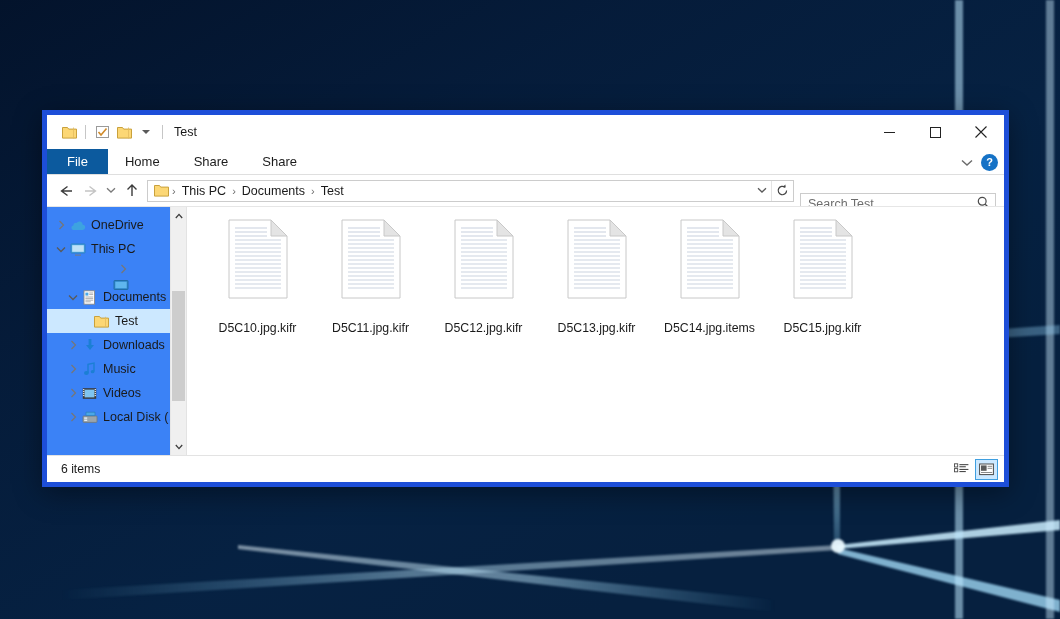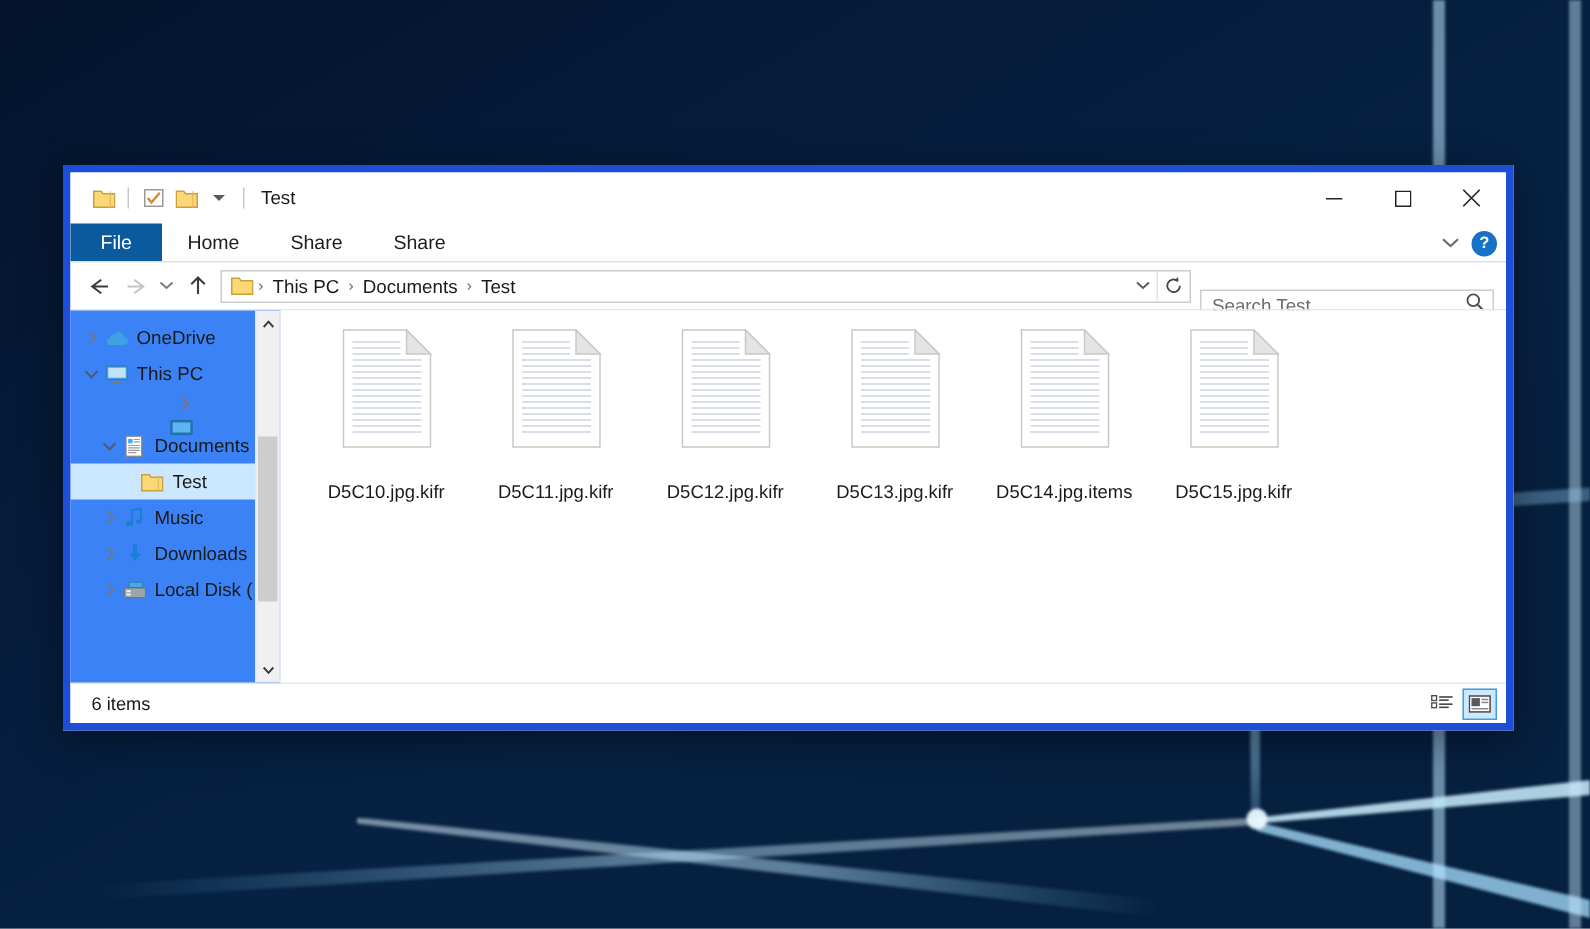--- a/index.html
+++ b/index.html
@@ -395,44 +395,68 @@
             <span class="tree-lbl">Test</span>
           </div>
 
           <div class="tree-item" style="padding-left:18px;">
             <span class="tw">
               <svg width="7" height="10" viewBox="0 0 7 10">
                   <path d="M1.5 1 L5.5 5 L1.5 9" fill="none" stroke="#767676" stroke-width="1.2"></path>
                 </svg>
             </span>
             <span class="tree-ico">
+              <svg width="14" height="14" viewBox="0 0 14 14">
+                <path d="M5.6 1 h2.8 v6 h2.6 L7 12 L3 7 h2.6 z" fill="#1b7fd4"></path>
+              </svg>
+            </span>
+            <span class="tree-lbl">Downloads</span>
+          </div>
+
+          <div class="tree-item" style="padding-left:18px;">
+            <span class="tw">
+              <svg width="7" height="10" viewBox="0 0 7 10">
+                  <path d="M1.5 1 L5.5 5 L1.5 9" fill="none" stroke="#767676" stroke-width="1.2"></path>
+                </svg>
+            </span>
+            <span class="tree-ico">
               <svg width="13" height="14" viewBox="0 0 13 14">
                 <path d="M5 11 V2.2 L11 1 V9.6" fill="none" stroke="#1b7fd4" stroke-width="1.4"></path>
                 <ellipse cx="3.4" cy="11" rx="2.4" ry="1.9" fill="#1b7fd4"></ellipse>
                 <ellipse cx="9.6" cy="9.7" rx="1.9" ry="1.6" fill="#1b7fd4"></ellipse>
               </svg>
             </span>
             <span class="tree-lbl">Music</span>
           </div>
 
+
           <div class="tree-item" style="padding-left:18px;">
             <span class="tw">
               <svg width="7" height="10" viewBox="0 0 7 10">
                   <path d="M1.5 1 L5.5 5 L1.5 9" fill="none" stroke="#767676" stroke-width="1.2"></path>
                 </svg>
             </span>
             <span class="tree-ico">
-              <svg width="14" height="14" viewBox="0 0 14 14">
-                <path d="M5.6 1 h2.8 v6 h2.6 L7 12 L3 7 h2.6 z" fill="#1b7fd4"></path>
-              </svg>
-            </span>
-            <span class="tree-lbl">Downloads</span>
-          </div>
-
-
+              <svg width="15" height="13" viewBox="0 0 15 13">
+                <rect x="0.8" y="1.2" width="13.4" height="10.6" fill="#3a3a3a"></rect>
+                <rect x="2.6" y="2.6" width="9.8" height="7.8" fill="#7fc4f0"></rect>
+                <g fill="#ffffff">
+                  <rect x="1.2" y="2" width="1.1" height="1.1"></rect>
+                    <rect x="1.2" y="4" width="1.1" height="1.1"></rect>
+                  <rect x="1.2" y="6" width="1.1" height="1.1"></rect>
+                    <rect x="1.2" y="8" width="1.1" height="1.1"></rect>
+                  <rect x="12.7" y="2" width="1.1" height="1.1"></rect>
+                    <rect x="12.7" y="4" width="1.1" height="1.1"></rect>
+                  <rect x="12.7" y="6" width="1.1" height="1.1"></rect>
+                    <rect x="12.7" y="8" width="1.1" height="1.1"></rect>
+                </g>
+              </svg>
+            </span>
+            <span class="tree-lbl">Videos</span>
+          </div>
 
           <div class="tree-item" style="padding-left:18px;">
             <span class="tw">
               <svg width="7" height="10" viewBox="0 0 7 10">
                   <path d="M1.5 1 L5.5 5 L1.5 9" fill="none" stroke="#767676" stroke-width="1.2"></path>
                 </svg>
             </span>
             <span class="tree-ico">
               <svg width="16" height="13" viewBox="0 0 16 13">
                 <rect x="1" y="5" width="14" height="6.4" rx="0.8" fill="#9aa5ad" stroke="#6d777e" stroke-width="0.8"></rect>

